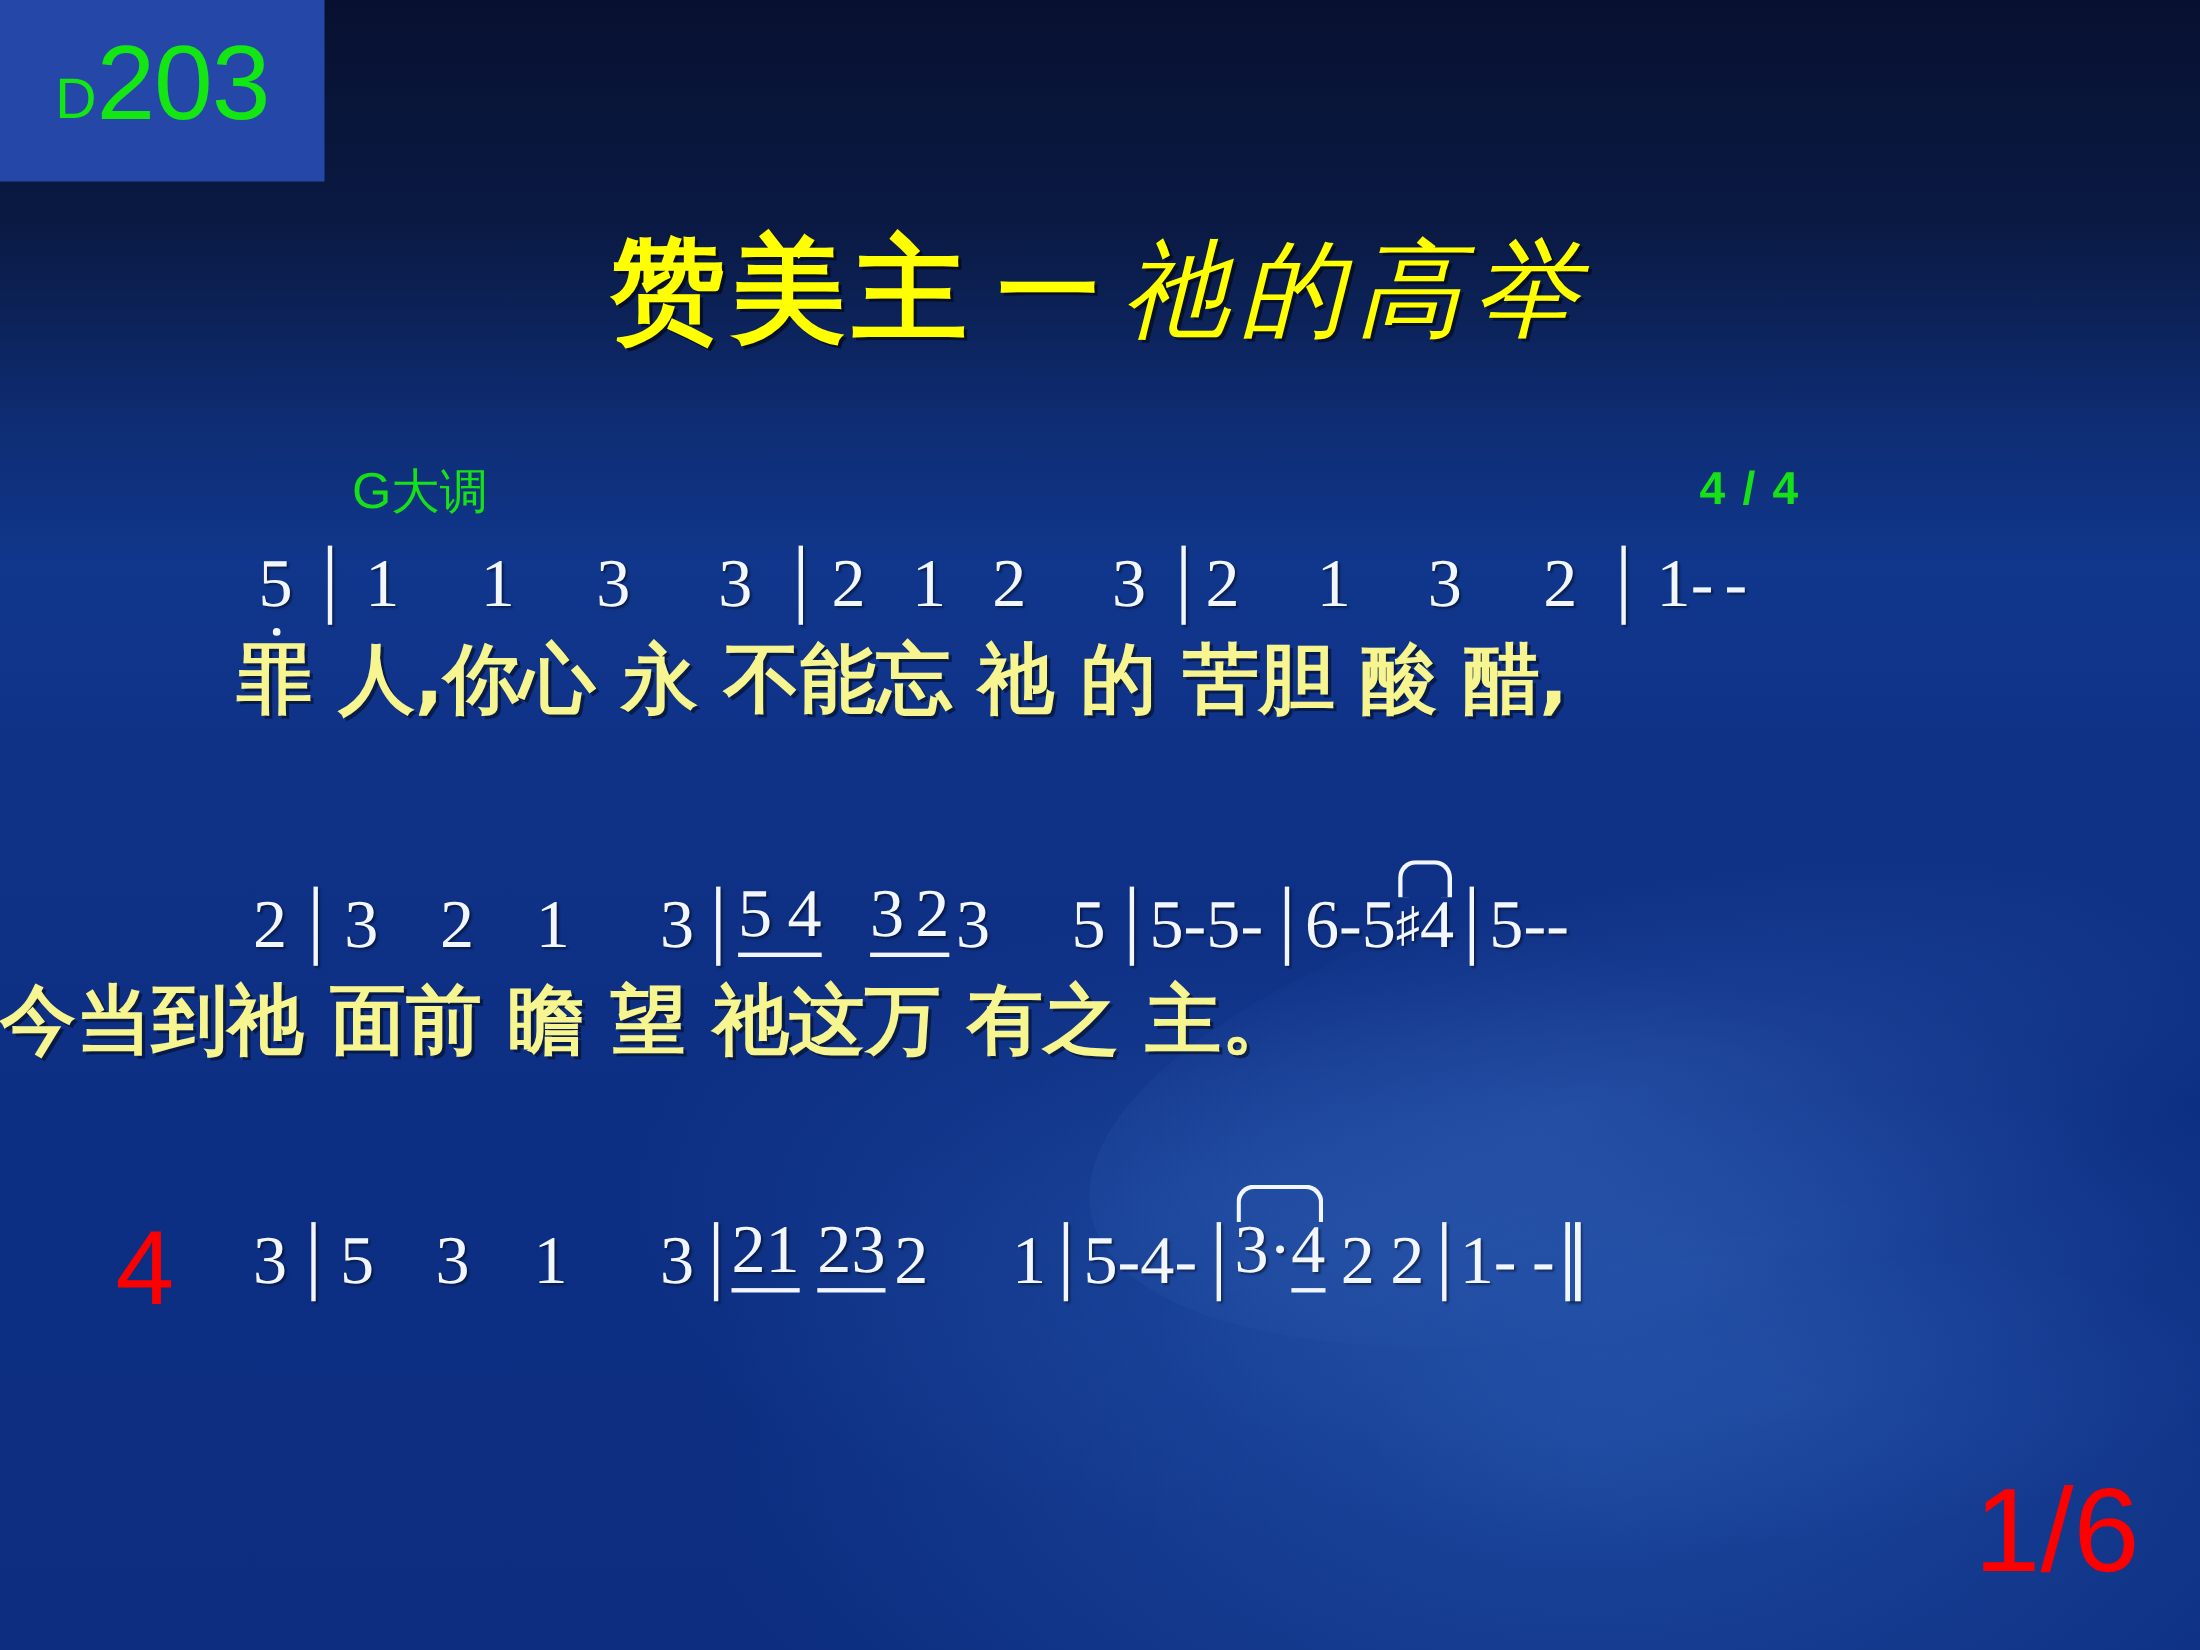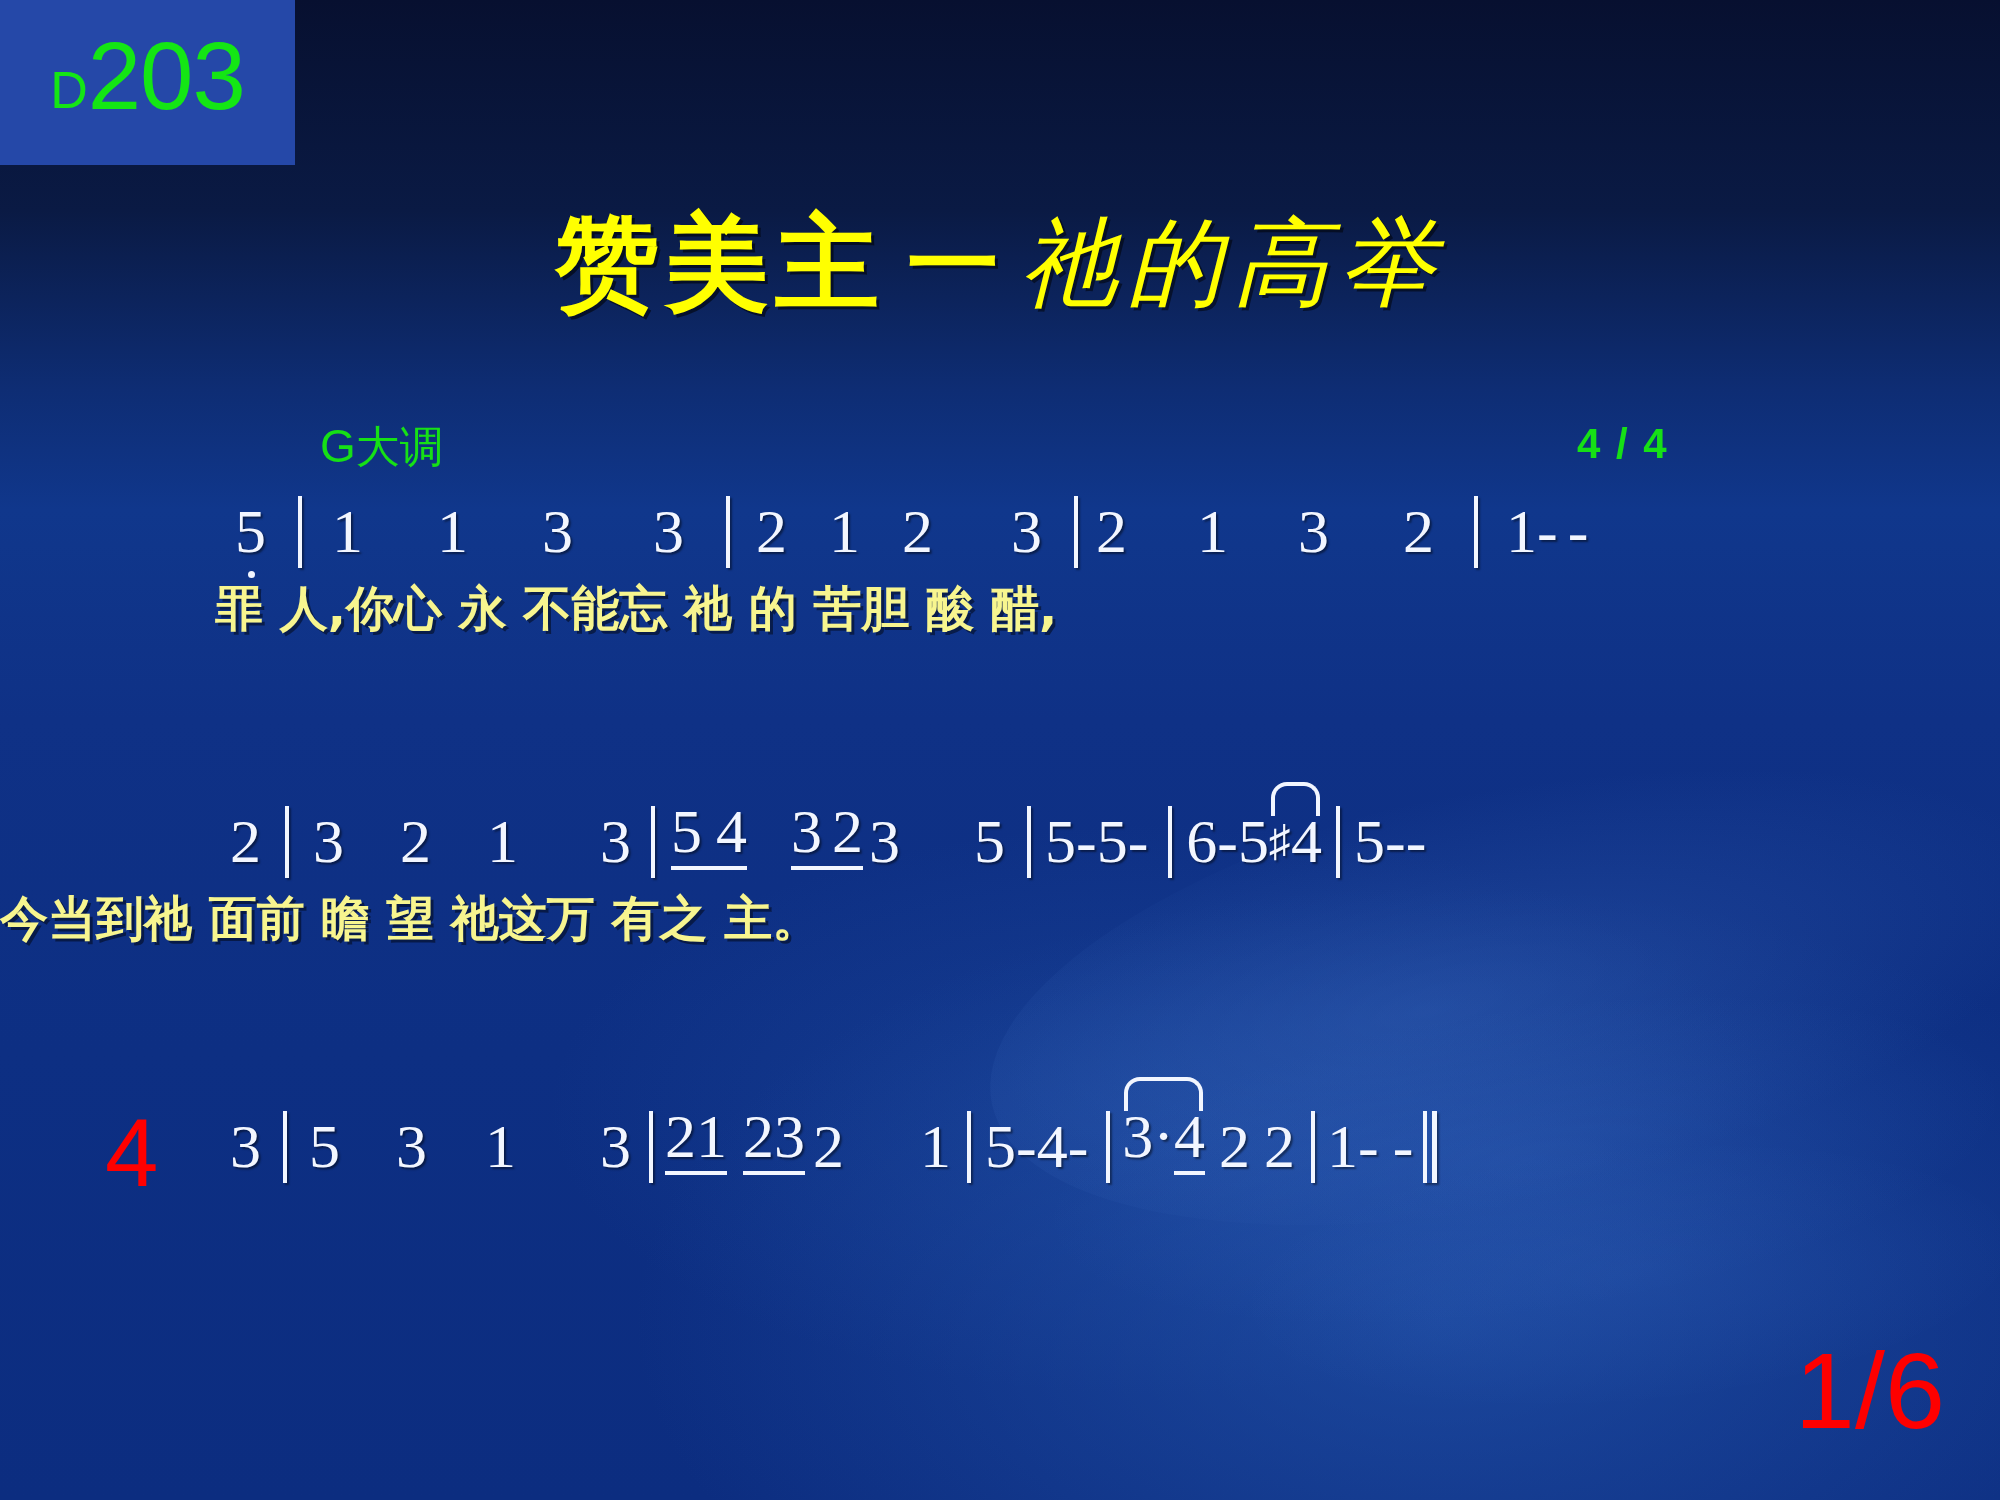--- a/index.html
+++ b/index.html
@@ -123,40 +123,39 @@
   }
   #time-sig {
     position: absolute;
     left: 1545px; top: 420px;
     color: #16e016;
     font-family: "Liberation Sans", sans-serif;
     font-size: 42px;
     font-weight: 700;
     letter-spacing: 2px;
     white-space: nowrap;
-    margin-left: 32px;
   }
 
   
   .sys { position: absolute; left: 0; width: 2000px; }
   .notes {
     white-space: nowrap;
     color: #f2f6ff;
     font-family: "Liberation Serif", serif;
     font-size: 62px;
     line-height: 1;
     text-shadow: 2px 2px 2px rgba(0,0,0,0.45);
     display: flex;
     align-items: flex-end;
   }
   .lyr {
     white-space: nowrap;
     color: #f7f58f;
     font-family: "DejaVu Sans", sans-serif;
-    font-size: 48px;
+    font-size: 69px;
     font-weight: 700;
     line-height: 1;
     text-shadow: 3px 3px 0 rgba(0,0,0,0.45);
   }
 
   .n { display: inline-block; position: relative; }
   .bar {
     display: inline-block;
     width: 4px;
     height: 72px;

